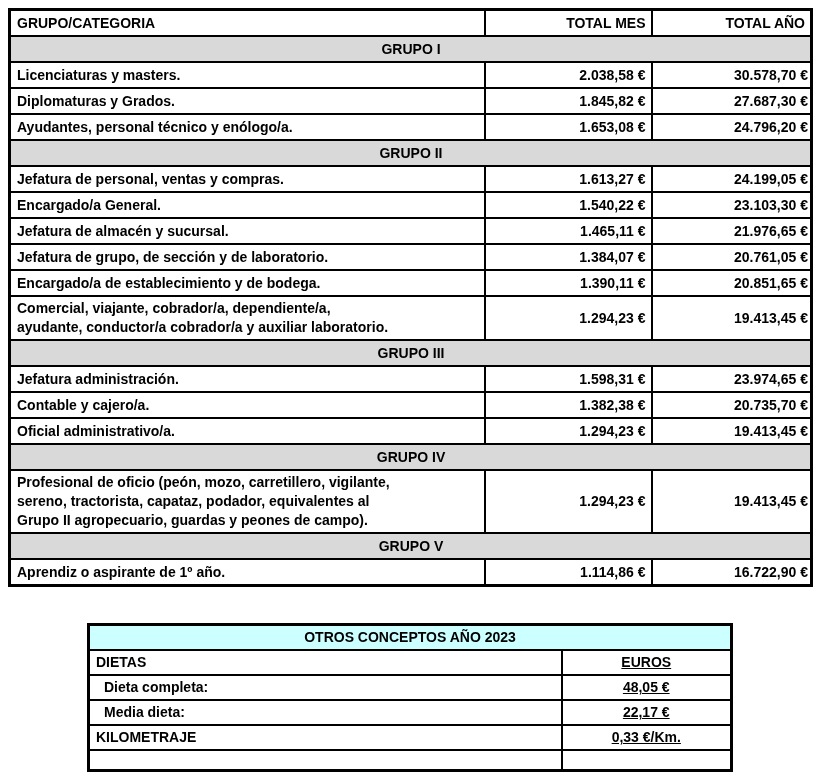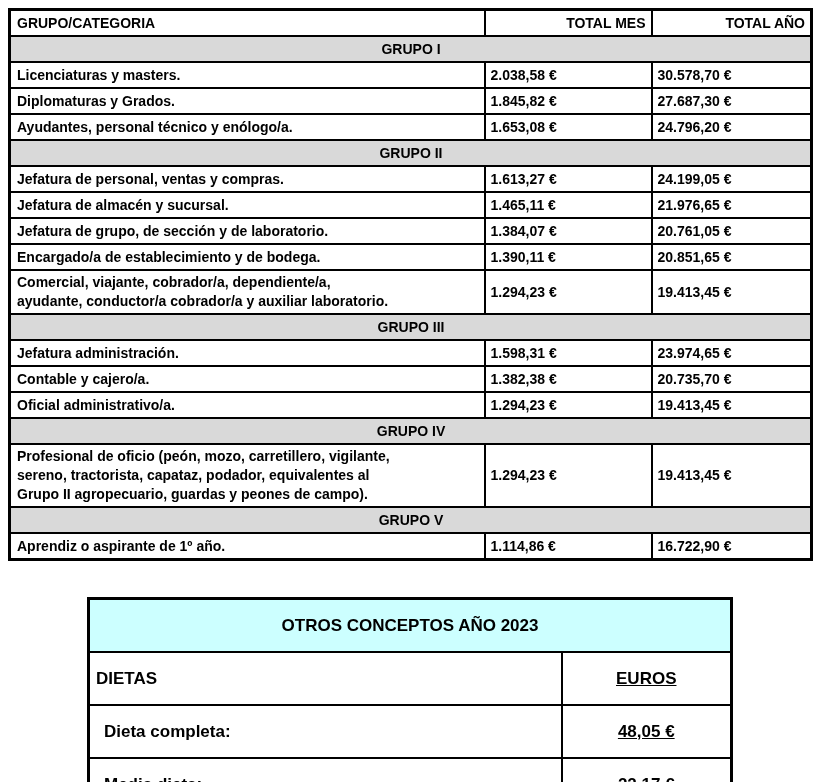--- a/index.html
+++ b/index.html
@@ -41,21 +41,21 @@
   }
   .salary-table .cat {
     text-align: left;
     padding-left: 6px;
     white-space: pre-line;
   }
   .salary-table th.center {
     text-align: right;
   }
   .salary-table .num {
-    text-align: left;
+    text-align: right;
     white-space: nowrap;
     padding-right: 5px;
   }
   .salary-table .num.ano {
     padding-right: 2px;
   }
   .salary-table .group-row td {
     background: var(--group-band, #D9D9D9);
     text-align: center;
     padding-left: 6px;
@@ -64,24 +64,24 @@
   .otros-table {
     width: 643px;
     margin-left: 79px;
     margin-top: 36px;
     border: 3px solid var(--border, #000);
   }
   .otros-table th,
   .otros-table td {
     border: 2px solid var(--border, #000);
     font-weight: bold;
-    font-size: 17px;
+    font-size: 14px;
     line-height: 19px;
     color: var(--text, #000);
-    padding: 16px 5px;
+    padding: 2px 5px;
     height: 19px;
     vertical-align: middle;
     overflow: hidden;
   }
   .otros-table th.title {
     background: var(--title-band, #CCFFFF);
     text-align: center;
   }
   .otros-table .label {
     text-align: left;
@@ -138,20 +138,25 @@
           <td class="num">1.653,08 €</td>
           <td class="num ano">24.796,20 €</td>
         </tr>
         <tr class="group-row">
           <td colspan="3">GRUPO II</td>
         </tr>
         <tr>
           <td class="cat">Jefatura de personal, ventas y compras.</td>
           <td class="num">1.613,27 €</td>
           <td class="num ano">24.199,05 €</td>
+        </tr>
+        <tr>
+          <td class="cat">Encargado/a General.</td>
+          <td class="num">1.540,22 €</td>
+          <td class="num ano">23.103,30 €</td>
         </tr>
         <tr>
           <td class="cat">Jefatura de almacén y sucursal.</td>
           <td class="num">1.465,11 €</td>
           <td class="num ano">21.976,65 €</td>
         </tr>
         <tr>
           <td class="cat">Jefatura de grupo, de sección y de laboratorio.</td>
           <td class="num">1.384,07 €</td>
           <td class="num ano">20.761,05 €</td>

